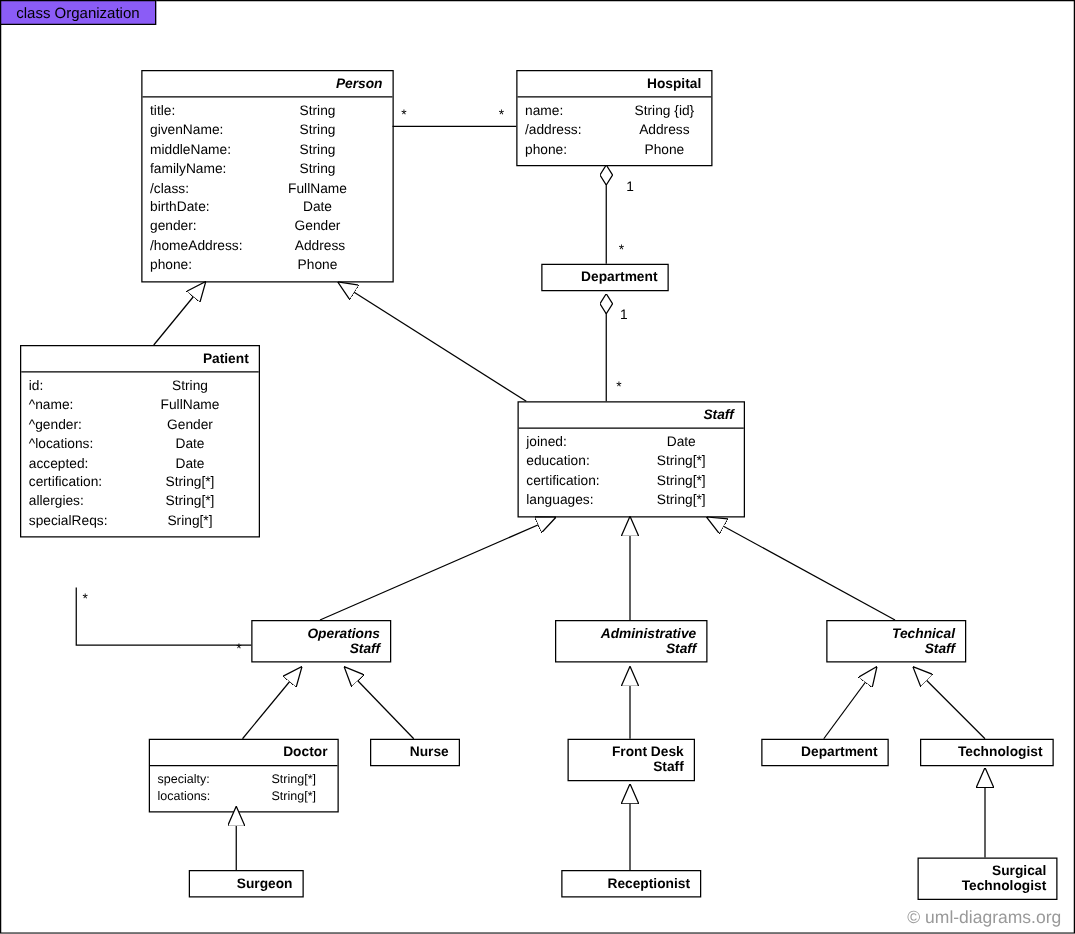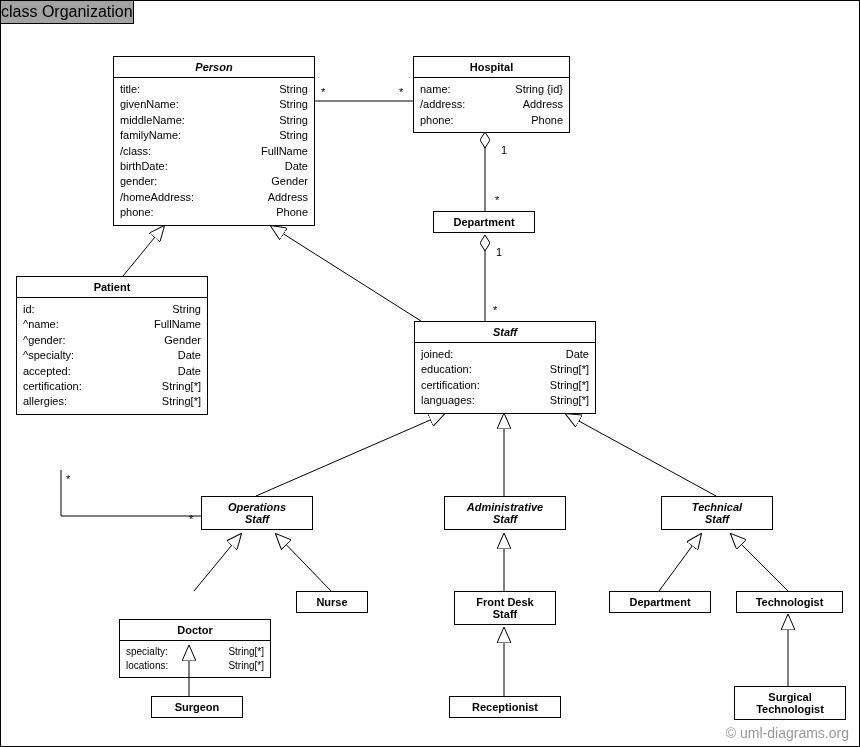--- a/index.html
+++ b/index.html
@@ -1,24 +1,24 @@
 <!DOCTYPE html>
 <html><head>
 <meta charset="utf-8">
 <style>
 body{margin:0;padding:0;font-family:Arial,sans-serif;background:#fff}
 .container{position:relative;width:860px;height:747px;border:1px solid #000;box-sizing:border-box}
-.title-tab{position:absolute;top:-1px;left:-1px;padding:2px 0;border:1px solid #000;background:#a3a3a3;font-size:16px}
+.title-tab{position:absolute;top:-1px;left:-1px;padding:2px 12px;border:1px solid #000;background:#8b5cf6;font-size:12px}
 .class-box{position:absolute;border:1px solid #000;background:#fff;font-size:11px}
-.class-name{text-align:center;padding:4px 8px;border-bottom:1px solid #000;font-style:italic;font-weight:bold}
+.class-name{text-align:right;padding:4px 8px;border-bottom:1px solid #000;font-style:italic;font-weight:bold}
 .class-name.plain{font-style:normal}
 .attrs{padding:4px 6px}
 .attr-row{display:flex;line-height:1.4}
 .attr-k{flex:0 0 auto;min-width:70px}
-.attr-v{flex:1;text-align:right;padding-left:10px}
+.attr-v{flex:1;text-align:center;padding-left:10px}
 svg{position:absolute;top:0;left:0;pointer-events:none}
 .mult{position:absolute;font-size:11px}
 .copyright{position:absolute;right:10px;bottom:5px;font-size:14px;color:#999}
 </style>
 </head>
 <body>
 
 <div class="container">
 <div class="title-tab">class Organization</div>
 
@@ -95,34 +95,38 @@
         </div>
         <div class="attr-row">
           <span class="attr-k">^name:</span>
           <span class="attr-v">FullName</span>
         </div>
         <div class="attr-row">
           <span class="attr-k">^gender:</span>
           <span class="attr-v">Gender</span>
         </div>
         <div class="attr-row">
-          <span class="attr-k">^specialty:</span>
+          <span class="attr-k">^locations:</span>
           <span class="attr-v">Date</span>
         </div>
         <div class="attr-row">
           <span class="attr-k">accepted:</span>
           <span class="attr-v">Date</span>
         </div>
         <div class="attr-row">
           <span class="attr-k">certification:</span>
           <span class="attr-v">String[*]</span>
         </div>
         <div class="attr-row">
           <span class="attr-k">allergies:</span>
           <span class="attr-v">String[*]</span>
+        </div>
+        <div class="attr-row">
+          <span class="attr-k">specialReqs:</span>
+          <span class="attr-v">Sring[*]</span>
         </div>
       </div>
 </div>
 
 <div class="class-box" style="left:413px;top:320px;width:180px">
 <div class="class-name">Staff</div>
 <div class="attrs" id="attrs-staff">
         <div class="attr-row">
           <span class="attr-k">joined:</span>
           <span class="attr-v">Date</span>
@@ -147,21 +151,21 @@
 </div>
 
 <div class="class-box" style="left:443px;top:495px;width:120px">
 <div class="class-name" style="border-bottom:none"><span>Administrative</span><br><span>Staff</span></div>
 </div>
 
 <div class="class-box" style="left:660px;top:495px;width:110px">
 <div class="class-name" style="border-bottom:none"><span>Technical</span><br><span>Staff</span></div>
 </div>
 
-<div class="class-box" style="left:118px;top:618px;width:150px">
+<div class="class-box" style="left:118px;top:590px;width:150px">
 <div class="class-name plain">Doctor</div>
 <div class="attrs" id="attrs-doctor" style="font-size:10px">
         <div class="attr-row">
           <span class="attr-k">specialty:</span>
           <span class="attr-v">String[*]</span>
         </div>
         <div class="attr-row">
           <span class="attr-k">locations:</span>
           <span class="attr-v">String[*]</span>
         </div>

